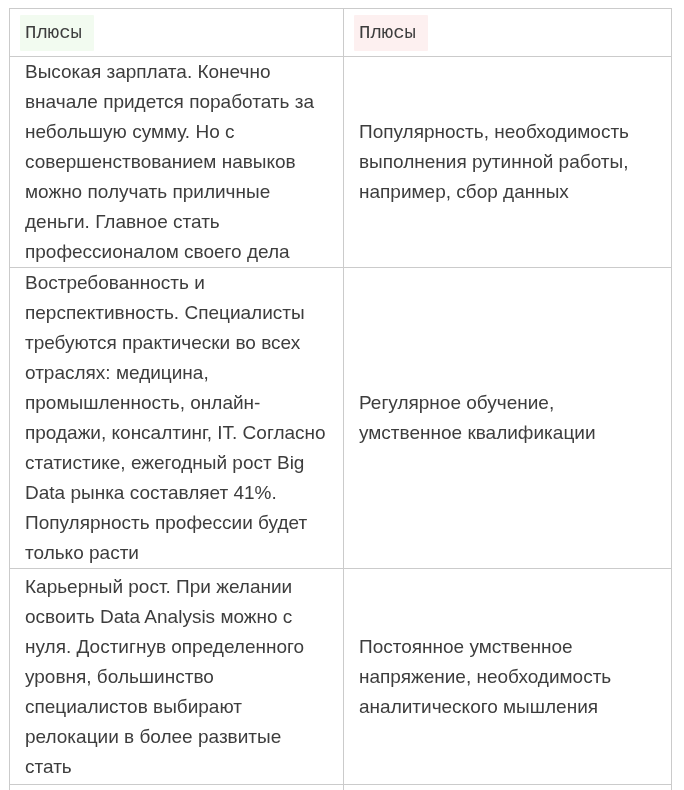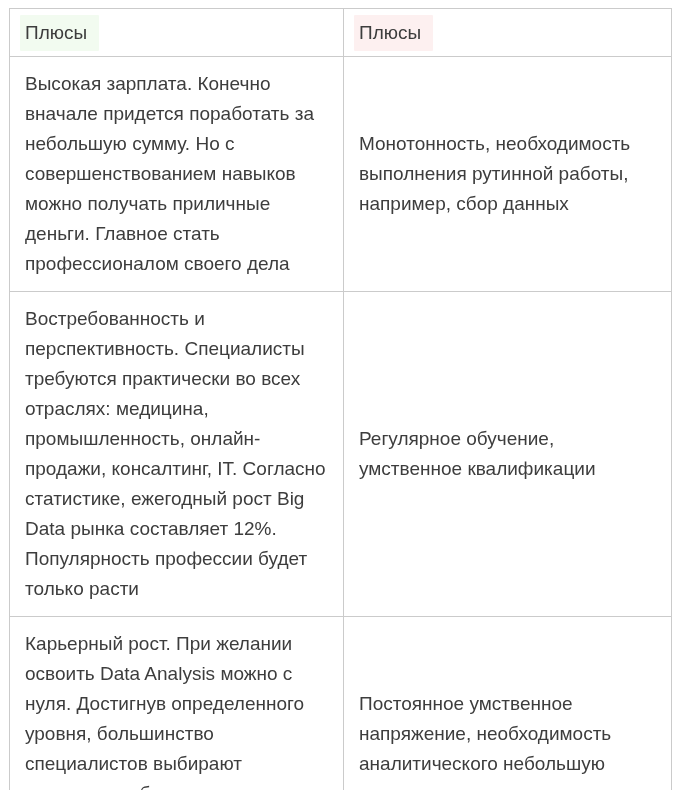--- a/index.html
+++ b/index.html
@@ -29,27 +29,28 @@
     table-layout:fixed;
     width:662px;
   }
   col.c1{width:334px;}
   col.c2{width:328px;}
   td{
     border:1px solid var(--border);
     vertical-align:middle;
     font-size:19px;
     line-height:30px;
-    padding:12px 15px;
+    padding:0 15px;
     box-sizing:border-box;
     word-wrap:break-word;
   }
   tr.header-row td{
     height:48px;
     padding:0 15px;
+    font-family:Liberation Mono, monospace;
   }
   .hl{
     display:inline-block;
     padding:3px 12px 3px 5px;
     margin-left:-5px;
     border-radius:1px;
   }
   .hl-pros{background:var(--pros-bg);}
   .hl-cons{background:var(--cons-bg);}
   tr.row-1 td{height:210px;}
@@ -71,31 +72,31 @@
         <td>
           <span class="hl hl-pros">Плюсы</span>
         </td>
         <td>
           <span class="hl hl-cons">Плюсы</span>
         </td>
       </tr>
 
       <tr class="row-1">
         <td>Высокая зарплата. Конечно вначале придется поработать за небольшую сумму. Но с совершенствованием навыков можно получать приличные деньги. Главное стать профессионалом своего дела</td>
-        <td>Монотонность, необходимость выполнения рутинной работы, например, сбор данных</td>
+        <td>Популярность, необходимость выполнения рутинной работы, например, сбор данных</td>
       </tr>
 
       <tr class="row-2">
-        <td>Востребованность и перспективность. Специалисты требуются практически во всех отраслях: медицина, промышленность, онлайн-продажи, консалтинг, IT. Согласно статистике, ежегодный рост Big Data рынка составляет 12%. Популярность профессии будет только расти</td>
+        <td>Востребованность и перспективность. Специалисты требуются практически во всех отраслях: медицина, промышленность, онлайн-продажи, консалтинг, IT. Согласно статистике, ежегодный рост Big Data рынка составляет 41%. Популярность профессии будет только расти</td>
         <td>Регулярное обучение, умственное квалификации</td>
       </tr>
 
       <tr class="row-3">
-        <td>Карьерный рост. При желании освоить Data Analysis можно с нуля. Достигнув определенного уровня, большинство специалистов выбирают релокации в более развитые страны</td>
-        <td>Постоянное умственное напряжение, необходимость аналитического небольшую</td>
+        <td>Карьерный рост. При желании освоить Data Analysis можно с нуля. Достигнув определенного уровня, большинство специалистов выбирают релокации в более развитые стать</td>
+        <td>Постоянное умственное напряжение, необходимость аналитического мышления</td>
       </tr>
 
       <tr class="row-cut">
         <td></td>
         <td></td>
       </tr>
     </tbody>
   </table>
 </div>
 

